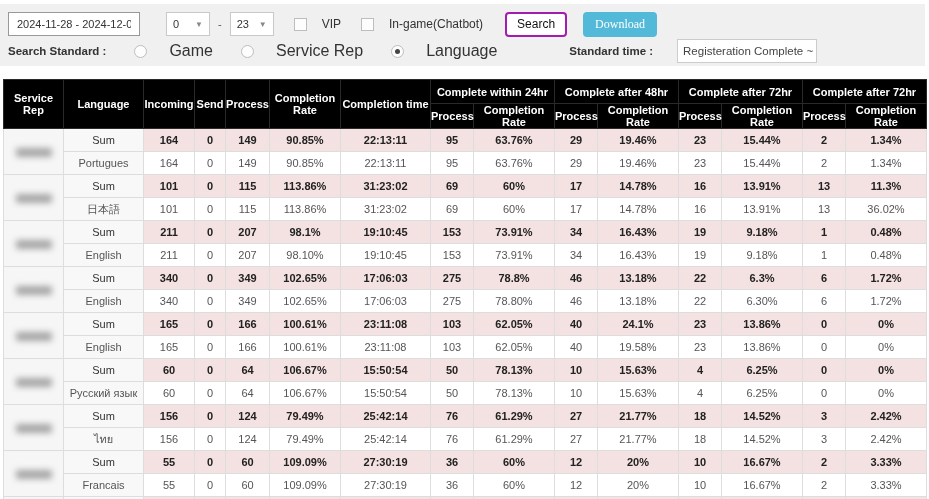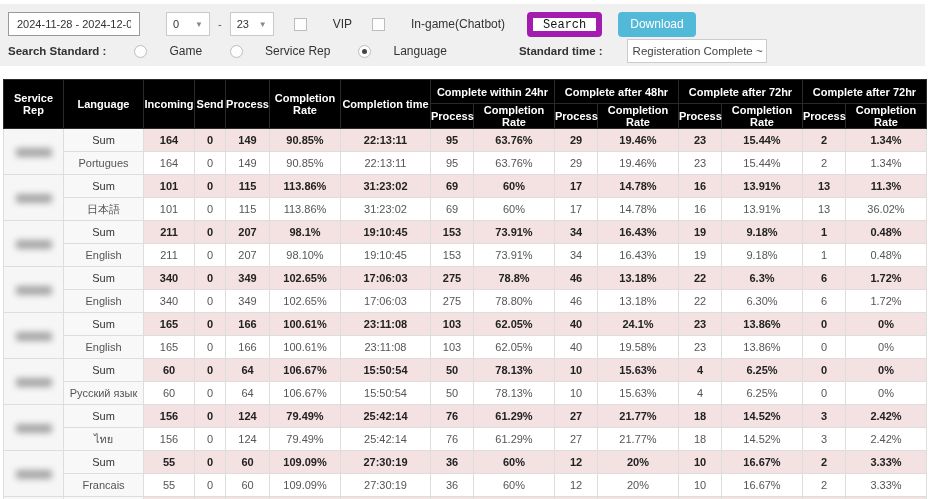--- a/index.html
+++ b/index.html
@@ -14,33 +14,33 @@
   .date-input { width:132px; height:24px; border:1px solid #999; background:#fff;
     font-size:11px; color:#333; padding:0 8px; font-family:"Liberation Sans",sans-serif; }
   .hour-select { height:24px; min-width:44px; border:1px solid #c9c9c9; background:#fff;
     font-size:11px; color:#333; display:flex; align-items:center; justify-content:space-between;
     padding:0 6px; margin-left:20px; cursor:pointer; }
   .hour-select.second { margin-left:0; }
   .caret { font-size:8px; color:#888; margin-left:5px; }
   .dash { color:#555; font-size:11px; margin:0 2px; }
   .chk { width:13px; height:13px; border:1px solid #bdbdbd; background:#fdfdfd;
     display:inline-block; margin-left:14px; cursor:pointer; }
-  .chk-label { font-size:12px; color:#333; margin-left:20px; }
-  .btn-search { height:25px; padding:0 10px; background:#fff; border:6px solid #a21caf;
+  .chk-label { font-size:12px; color:#333; margin-left:9px; }
+  .btn-search { height:25px; padding:0 10px; background:#fff; border:2px solid #a21caf;
     border-radius:4px; font-size:12px; color:#111; margin-left:16px; cursor:pointer;
-    font-family:Liberation Mono, monospace; }
+    font-family:Liberation Sans, sans-serif; }
   .btn-download { height:25px; padding:0 12px; background:#53b9d8; border:none;
     border-radius:4px; font-size:12px; color:#fff; margin-left:10px; cursor:pointer;
-    font-family:Liberation Sans, sans-serif; }
+    font-family:Liberation Serif, serif; }
   .lbl-bold { font-size:11.5px; font-weight:bold; color:#333; }
   .radio { width:13px; height:13px; border:1px solid #bdbdbd; border-radius:50%;
     background:#fdfdfd; display:inline-block; margin-left:10px; cursor:pointer; position:relative; }
   .radio.checked::after { content:""; position:absolute; left:3px; top:3px; width:5px; height:5px;
     border-radius:50%; background:#444; }
-  .radio-label { font-size:12px; color:#333; margin-left:4px; }
+  .radio-label { font-size:16px; color:#333; margin-left:4px; }
   .std-time-box { height:24px; width:140px; border:1px solid #ccc; background:#fff;
     font-size:11.5px; color:#444; display:flex; align-items:center; padding:0 5px;
     margin-left:6px; overflow:hidden; white-space:nowrap; cursor:pointer; }
   .spacer { width:36px; }
 
   
   .tbl-wrap { position:absolute; left:3px; top:79px; width:923px; }
   table { border-collapse:collapse; table-layout:fixed; width:923px; font-size:11px; }
   th { background:#000; color:#fff; font-weight:bold; border:1px solid #2a2a2a;
     padding:0; text-align:center; }

